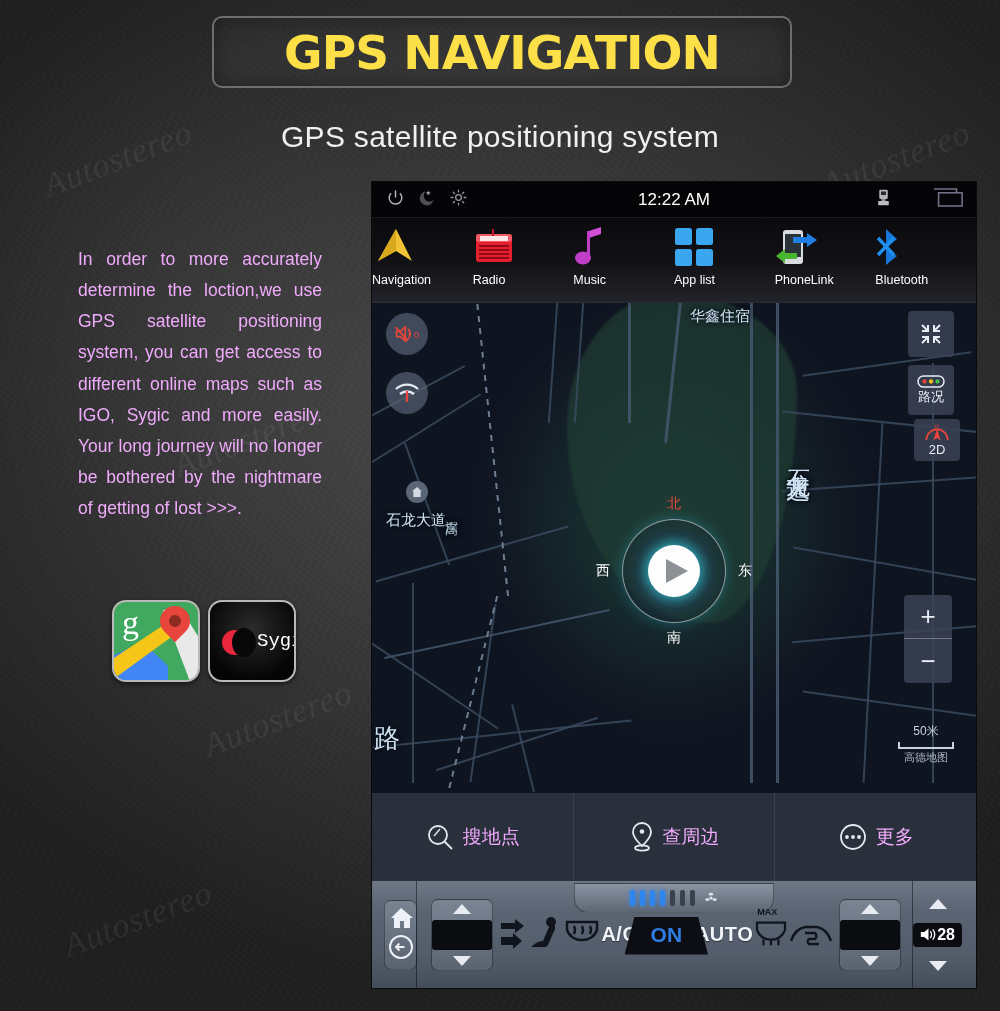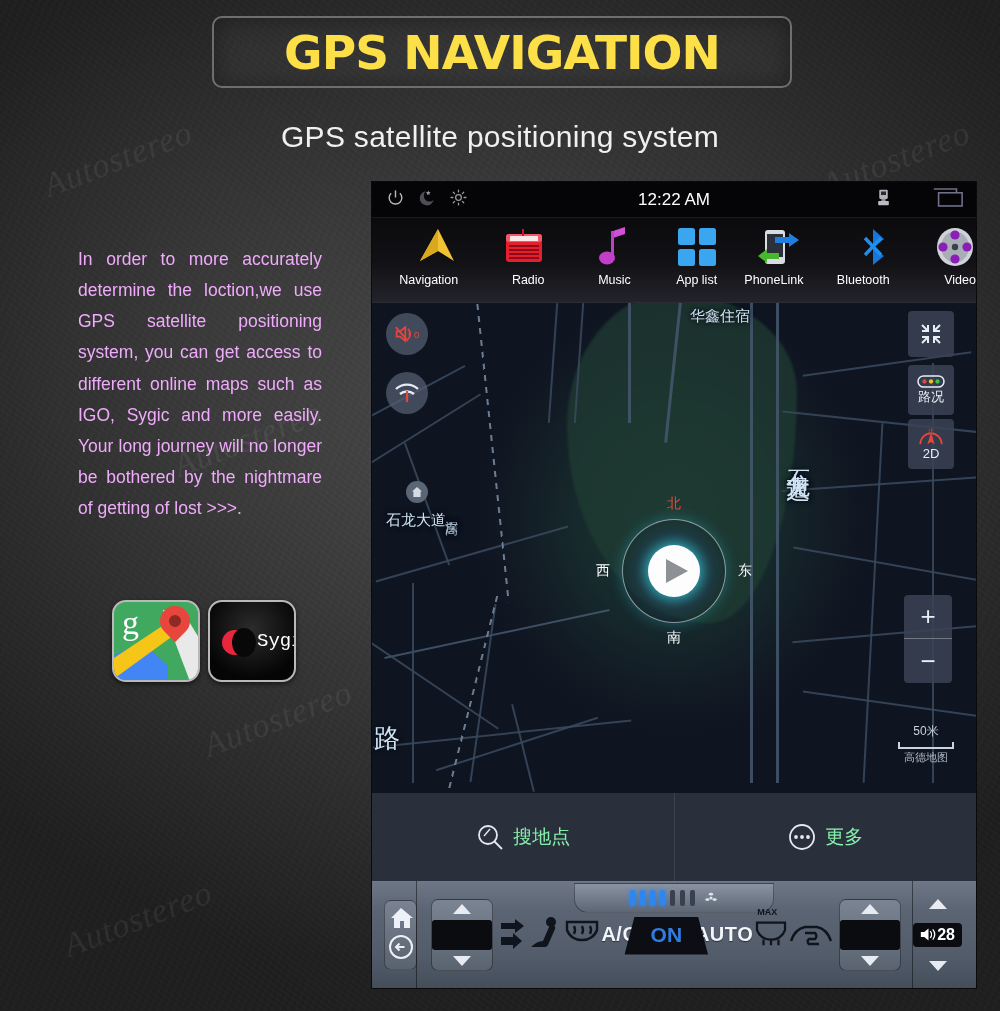--- a/index.html
+++ b/index.html
@@ -123,21 +123,21 @@
   
   #statusbar { height:36px; background:#050507; position:relative; display:flex; align-items:center;
                border-bottom:1px solid #1a1a20; }
   #statusbar .clock { position:absolute; left:0; right:0; text-align:center; color:#fff; font-size:17px; }
   .sb-icons-l { display:flex; gap:12px; align-items:center; margin-left:14px; }
   .sb-icons-r { position:absolute; right:12px; display:flex; gap:40px; align-items:center; }
 
   
   #launcher { height:85px; background:linear-gradient(#0b0b0e 0%, #121216 55%, #23232a 100%);
               display:flex; border-bottom:1px solid #2c2c34; }
-  .app { flex:1; display:flex; flex-direction:column; align-items:flex-end; justify-content:flex-start;
+  .app { flex:1; display:flex; flex-direction:column; align-items:flex-start; justify-content:flex-start;
          padding-top:6px; }
   .app .glyph { height:46px; display:flex; align-items:center; justify-content:center; }
   .app .name { color:#fff; font-size:12.5px; margin-top:3px; }
 
   
   #map { position:relative; height:490px;
          background:
            radial-gradient(ellipse 34% 46% at 50% 44%, #1d3a36 0%, #16292c 48%, #121a24 78%, #0e1420 100%),
            #10161f;
          overflow:hidden; }
@@ -179,21 +179,21 @@
   .cdir.s { left:50%; transform:translateX(-50%); bottom:-24px; }
   .cdir.w { left:-26px; top:50%; transform:translateY(-50%); }
   .cdir.e { right:-26px; top:50%; transform:translateY(-50%); }
 
   .scalebox { position:absolute; right:22px; bottom:28px; text-align:center; color:#c9d4e1; font-size:12px; }
   .scalebar { width:56px; height:7px; border:2px solid #c9d4e1; border-top:none; margin:2px auto 1px; }
 
   
   #maptools { height:88px; background:#2a2f3c; display:flex; }
   #maptools .tool { flex:1; display:flex; align-items:center; justify-content:center; gap:8px;
-                    color:#86efac; font-size:19px; border-right:1px solid #3a4150; }
+                    color:#f0abfc; font-size:19px; border-right:1px solid #3a4150; }
   #maptools .tool:last-child { border-right:none; }
 
   
   #climate { height:107px; background:linear-gradient(#6d7786 0%, #5a6472 28%, #525c6a 70%, #444e5b 100%);
              position:relative; display:flex; align-items:center; }
   .cl-sep { position:absolute; top:0; bottom:0; width:1px; background:rgba(0,0,0,.45); }
   .cl-btn { width:56px; background:linear-gradient(#7a8392,#59626f); border:1px solid rgba(0,0,0,.35);
             border-radius:7px; display:flex; flex-direction:column; align-items:center;
             justify-content:space-around; padding:5px 0; }
   .rocker { width:76px; height:72px; background:linear-gradient(#7b8493,#5a6370); border:1px solid rgba(0,0,0,.4);
@@ -354,34 +354,20 @@
     </div>
     <div class="app">
       <span class="glyph">
         <svg width="28" height="40" viewBox="0 0 28 40">
           <path d="M11 2 L22 12 L11 21 L11 2 Z M11 21 L22 29 L11 38 L11 21 Z" fill="#1677d8"></path>
           <path d="M3 11 L19 28 M3 28 L19 11" stroke="#1e8ff0" stroke-width="3.4" fill="none"></path>
         </svg>
       </span>
       <span class="name">Bluetooth</span>
     </div>
-    <div class="app">
-      <span class="glyph">
-        <svg width="42" height="40" viewBox="0 0 42 40">
-          <ellipse cx="21" cy="20" rx="18" ry="19" fill="#cfd2d8"></ellipse>
-          <ellipse cx="21" cy="20" rx="14" ry="15.5" fill="#a9adb6"></ellipse>
-          <circle cx="21" cy="8" r="4.6" fill="#8a1fb5"></circle>
-          <circle cx="21" cy="32" r="4.6" fill="#8a1fb5"></circle>
-          <circle cx="9" cy="20" r="4.6" fill="#8a1fb5"></circle>
-          <circle cx="33" cy="20" r="4.6" fill="#8a1fb5"></circle>
-          <circle cx="21" cy="20" r="3.2" fill="#3c3f46"></circle>
-        </svg>
-      </span>
-      <span class="name">Video</span>
-    </div>
   </div>
 
   <div id="map">
     <div class="greenblob"></div>
 
     <div class="rd" style="left:-20px; top:90px;  width:120px; height:2px; transform:rotate(-28deg);"></div>
     <div class="rd" style="left:-30px; top:130px; width:150px; height:2px; transform:rotate(-32deg);"></div>
     <div class="rd" style="left:-10px; top:200px; width:130px; height:2px; transform:rotate(70deg);"></div>
     <div class="rd" style="left:0px;   top:250px; width:200px; height:2px; transform:rotate(-16deg);"></div>
     <div class="rd t" style="left:10px; top:330px; width:230px; height:2px; transform:rotate(-12deg);"></div>
@@ -453,21 +439,21 @@
     </div>
     <div class="mapbtn-sq" style="right:22px; top:62px; height:50px;">
       <svg width="28" height="13" viewBox="0 0 30 14">
         <rect x="1" y="1" width="28" height="12" rx="6" fill="none" stroke="#e8eef6" stroke-width="1.6"></rect>
         <circle cx="8" cy="7" r="2.3" fill="#e8453c"></circle>
           <circle cx="15" cy="7" r="2.3" fill="#f0c11b"></circle>
           <circle cx="22" cy="7" r="2.3" fill="#3fc04a"></circle>
       </svg>
       <span>路况</span>
     </div>
-    <div class="mapbtn-sq" style="right:22px; top:116px; height:50px;">
+    <div class="mapbtn-sq" style="right:16px; top:116px; height:42px;">
       <svg width="28" height="18" viewBox="0 0 30 20">
         <path d="M3 18 a12 12 0 0 1 24 0" fill="none" stroke="#e8453c" stroke-width="1.8"></path>
         <path d="M15 5 L19 18 L15 15.5 L11 18 Z" fill="#e8453c"></path>
         <text x="11.5" y="5" font-size="6.5" fill="#e8453c" font-family="DejaVu Sans, sans-serif">北</text>
       </svg>
       <span>2D</span>
     </div>
 
     <div class="zoomcol" style="top:292px;">
       <div>+</div>
@@ -493,20 +479,28 @@
   </div>
 
   <div id="maptools">
     <div class="tool">
       <svg width="30" height="30" viewBox="0 0 30 30" fill="none" stroke="#e3e9f2" stroke-width="1.8">
         <circle cx="13" cy="13" r="9"></circle>
           <path d="M19.5 19.5 L27 27"></path>
           <path d="M9 14 L15 7" stroke-width="1.4"></path>
       </svg>
       <span>搜地点</span>
+    </div>
+    <div class="tool">
+      <svg width="26" height="32" viewBox="0 0 26 32" fill="none" stroke="#e3e9f2" stroke-width="1.8">
+        <path d="M13 2 a9 9 0 0 1 9 9 c0 6-9 14-9 14 S4 17 4 11 a9 9 0 0 1 9-9z"></path>
+        <circle cx="13" cy="10.5" r="2.3" fill="#e3e9f2" stroke="none"></circle>
+        <ellipse cx="13" cy="27" rx="7" ry="2.6"></ellipse>
+      </svg>
+      <span>查周边</span>
     </div>
     <div class="tool">
       <svg width="30" height="30" viewBox="0 0 30 30" fill="none" stroke="#e3e9f2" stroke-width="1.8">
         <circle cx="15" cy="15" r="12"></circle>
         <g fill="#e3e9f2" stroke="none">
             <circle cx="9" cy="15" r="1.9"></circle>
             <circle cx="15" cy="15" r="1.9"></circle>
             <circle cx="21" cy="15" r="1.9"></circle>
           </g>
       </svg>

